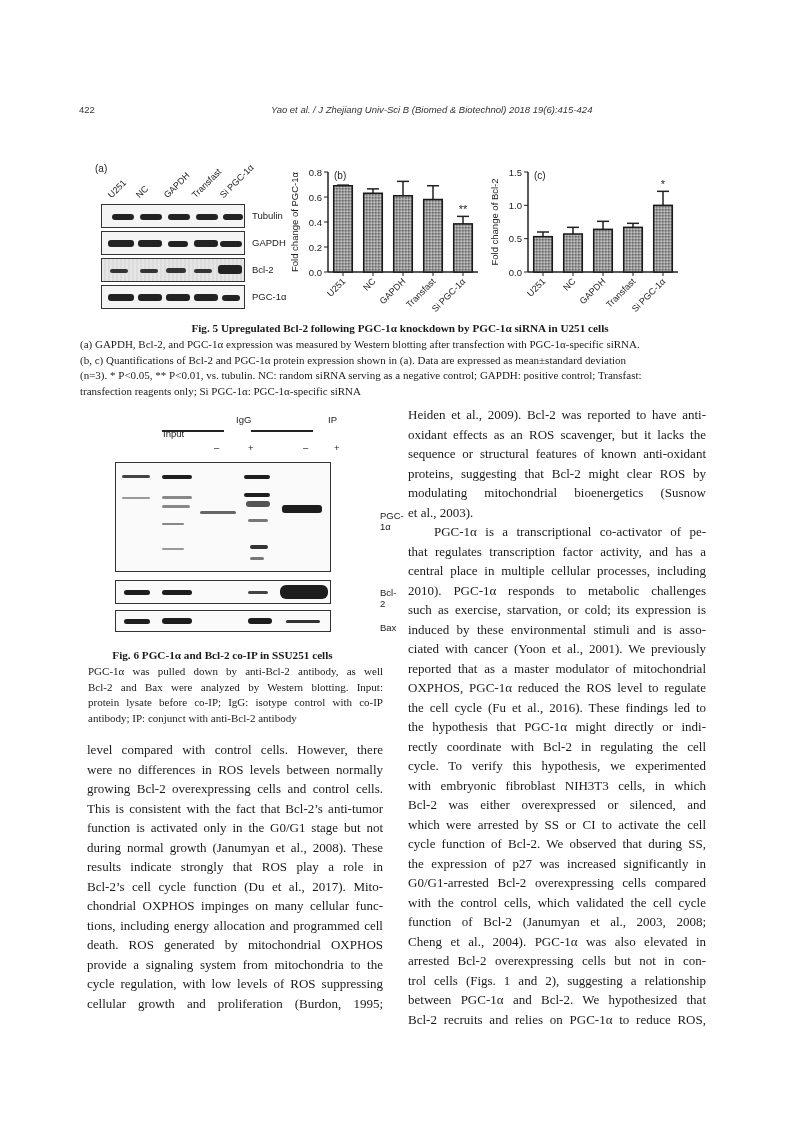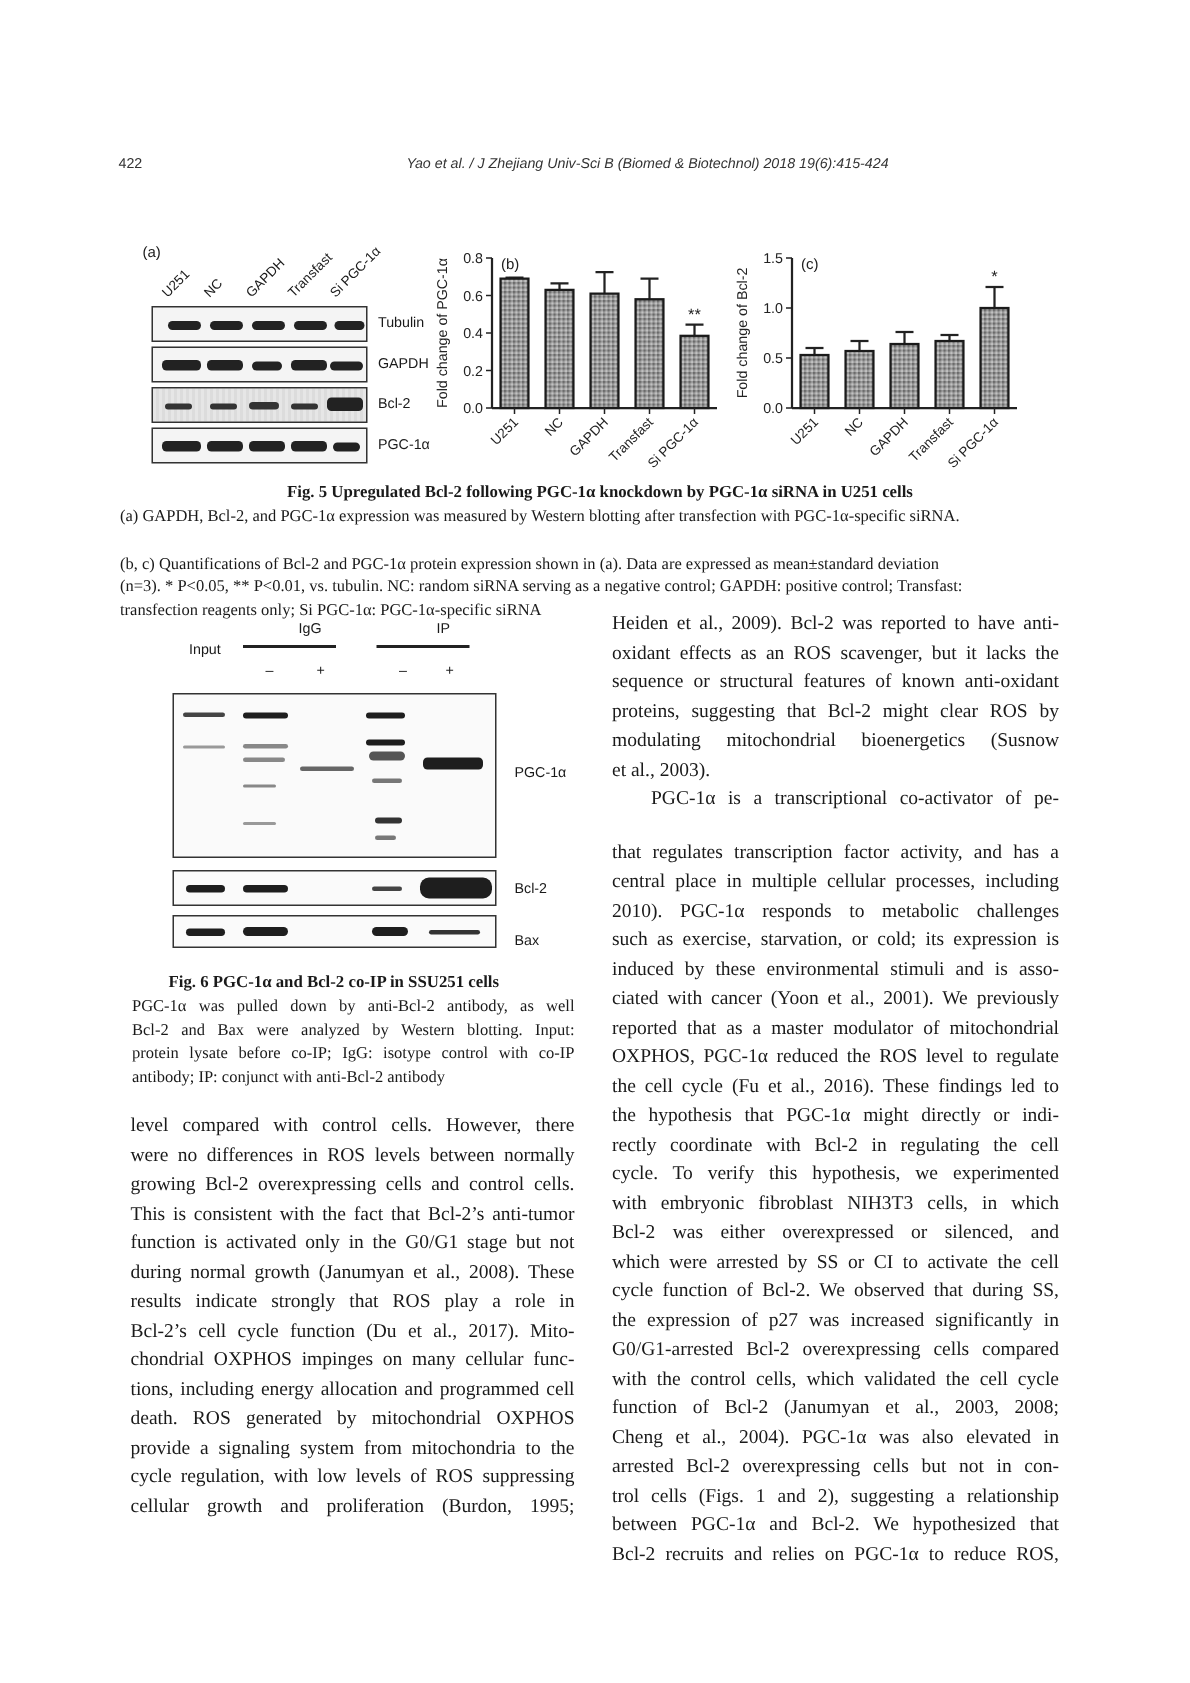--- a/index.html
+++ b/index.html
@@ -21,21 +21,21 @@
   
   .chart { position: absolute; font-family: "Liberation Sans", sans-serif; }
   .chart svg text { font-family: "Liberation Sans", sans-serif; }
 
   
   .cap { font-size: 11px; line-height: 15.5px; text-align: justify; }
   .cap-title { font-weight: bold; text-align: center; font-size: 11.2px; }
 
   
   .fig6 { left: 115px; top: 410px; width: 265px; height: 230px; font-family: "Liberation Sans", sans-serif; }
-  .fig6 .t { position: absolute; font-size: 9.5px; }
+  .fig6 .t { position: absolute; font-size: 9.5px; margin-left: 37px; }
   .fig6 .line { position: absolute; height: 1.5px; background: #222; }
   .fig6 .box { position: absolute; border: 1.5px solid #333; background: #fafafa; }
   .fig6 .b { position: absolute; background: #1e1e1e; border-radius: 3px; }
 
   .body-col { font-size: 13px; line-height: 19.5px; text-align: justify; text-align-last: left; }
 </style>
 </head>
 <body>
 
 <div class="abs header">
@@ -179,21 +179,21 @@
       <rect x="171.7" y="50.33333333333334" width="18.6" height="66.66666666666666" fill="url(#hatch)" stroke="#1a1a1a" stroke-width="1.5"></rect>
       <text x="181" y="33.33333333333334" font-size="11" text-anchor="middle" fill="#222">*</text>
       <line x1="181" y1="117" x2="181" y2="121" stroke="#222" stroke-width="1"></line>
       <text x="0" y="0" font-size="9" text-anchor="end" fill="#222" transform="translate(184,127) rotate(-45)">Si PGC-1α</text>
     </svg>
 </div>
 
 <div class="abs cap-title" style="left:80px;top:322px;width:640px;">Fig. 5  Upregulated Bcl-2 following PGC-1α knockdown by PGC-1α siRNA in U251 cells</div>
 <div class="abs cap" style="left:80px;top:337px;width:640px;">
   <div style="white-space:nowrap;">(a) GAPDH, Bcl-2, and PGC-1α expression was measured by Western blotting after transfection with PGC-1α-specific siRNA.</div>
-  <div style="white-space:nowrap;margin-top:16px;">(b, c) Quantifications of Bcl-2 and PGC-1α protein expression shown in (a). Data are expressed as mean±standard deviation</div>
+  <div style="white-space:nowrap;">(b, c) Quantifications of Bcl-2 and PGC-1α protein expression shown in (a). Data are expressed as mean±standard deviation</div>
   <div style="white-space:nowrap;">(n=3). * P&lt;0.05, ** P&lt;0.01, vs. tubulin. NC: random siRNA serving as a negative control; GAPDH: positive control; Transfast:</div>
   <div style="white-space:nowrap;">transfection reagents only; Si PGC-1α: PGC-1α-specific siRNA</div>
 </div>
 
 <div class="abs fig6">
   <span class="t" style="left:11px;top:18px;">Input</span>
   <span class="t" style="left:84px;top:4px;">IgG</span>
   <span class="t" style="left:176px;top:4px;">IP</span>
   <div class="line" style="left:47px;top:20px;width:62px;"></div>
   <div class="line" style="left:136px;top:20px;width:62px;"></div>
@@ -264,21 +264,21 @@
   </div>
 
 <div class="abs body-col" style="left:408px;top:405px;width:298px;" id="right-col">
     <div style="text-align-last: justify;">Heiden et al., 2009). Bcl-2 was reported to have anti-</div>
     <div style="text-align-last: justify;">oxidant effects as an ROS scavenger, but it lacks the</div>
     <div style="text-align-last: justify;">sequence or structural features of known anti-oxidant</div>
     <div style="text-align-last: justify;">proteins, suggesting that Bcl-2 might clear ROS by</div>
     <div style="text-align-last: justify;">modulating mitochondrial bioenergetics (Susnow</div>
     <div style="text-align-last: left;">et al., 2003).</div>
     <div style="text-align-last: justify; text-indent: 26px;">PGC-1α is a transcriptional co-activator of pe-</div>
-    <div style="text-align-last: justify; margin-top: 16px;">that regulates transcription factor activity, and has a</div>
+    <div style="text-align-last: justify;">that regulates transcription factor activity, and has a</div>
     <div style="text-align-last: justify;">central place in multiple cellular processes, including</div>
     <div style="text-align-last: justify;">2010). PGC-1α responds to metabolic challenges</div>
     <div style="text-align-last: justify;">such as exercise, starvation, or cold; its expression is</div>
     <div style="text-align-last: justify;">induced by these environmental stimuli and is asso-</div>
     <div style="text-align-last: justify;">ciated with cancer (Yoon et al., 2001). We previously</div>
     <div style="text-align-last: justify;">reported that as a master modulator of mitochondrial</div>
     <div style="text-align-last: justify;">OXPHOS, PGC-1α reduced the ROS level to regulate</div>
     <div style="text-align-last: justify;">the cell cycle (Fu et al., 2016). These findings led to</div>
     <div style="text-align-last: justify;">the hypothesis that PGC-1α might directly or indi-</div>
     <div style="text-align-last: justify;">rectly coordinate with Bcl-2 in regulating the cell</div>

